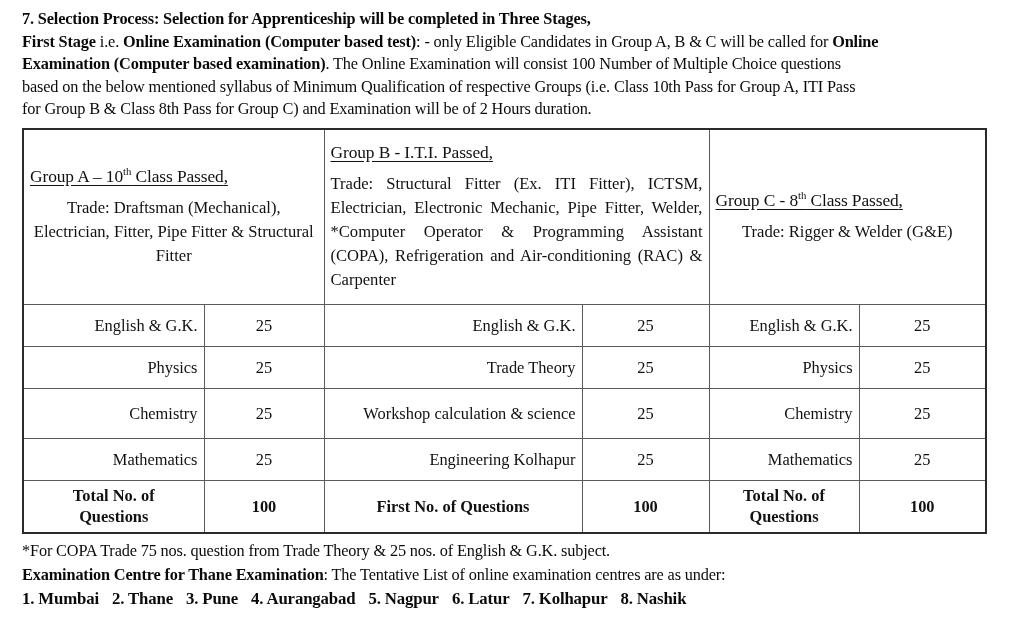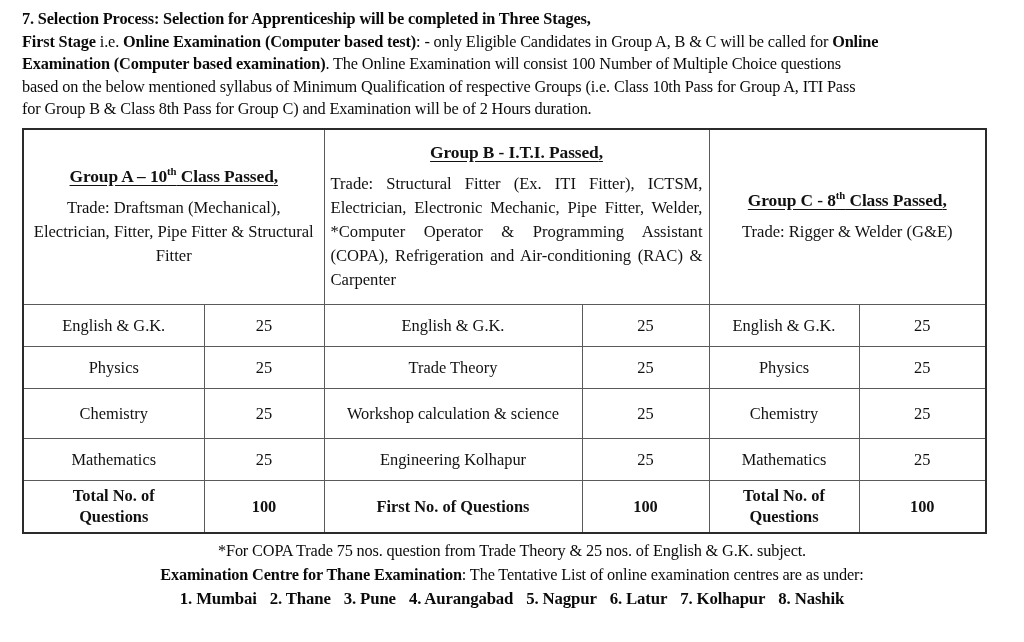--- a/index.html
+++ b/index.html
@@ -57,51 +57,51 @@
   .c5 { width: 150px; }
   .c6 { width: 127px; }
 
   td.grp {
     height: 170px;
     vertical-align: top;
     padding-top: 4px;
   }
   .grp-title {
     display: block;
-    text-align: center;
-    font-weight: bold;
+    text-align: left;
+    font-weight: normal;
     font-size: 17.4px;
     text-decoration: underline;
     text-underline-offset: 2.5px;
     margin-bottom: 9px;
     letter-spacing: -0.1px;
   }
   .grp-title .nou { text-decoration: none; }
   .grp-body { display: block; font-size: 16.6px; line-height: 24px; }
   .ta-c { text-align: center; }
   .ta-j { text-align: justify; text-align-last: left; }
   sup { font-size: 0.62em; vertical-align: super; line-height: 0; }
 
   td.hdr {
     text-align: center;
     height: 48px;
   }
-  td.sub  { text-align: center; height: 37px; }
+  td.sub  { text-align: right; height: 37px; }
   td.sub.tall { height: 45px; }
   td.num  { text-align: center; }
   td.tot  { text-align: center; font-weight: bold; height: 47px; }
 
   
   .foot {
     margin-top: 5px;
     font-size: 16.3px;
     line-height: 24px;
     letter-spacing: -0.15px;
   }
-  .foot .ln { display: block; white-space: nowrap; text-align: center; }
+  .foot .ln { display: block; white-space: nowrap; }
   .centres { font-weight: bold; font-size: 16.8px; }
   .centres .itm { margin-right: 13px; }
   .centres .itm:last-child { margin-right: 0; }
 </style>
 </head>
 <body>
 
 <div class="page">
 
   <div class="intro">

